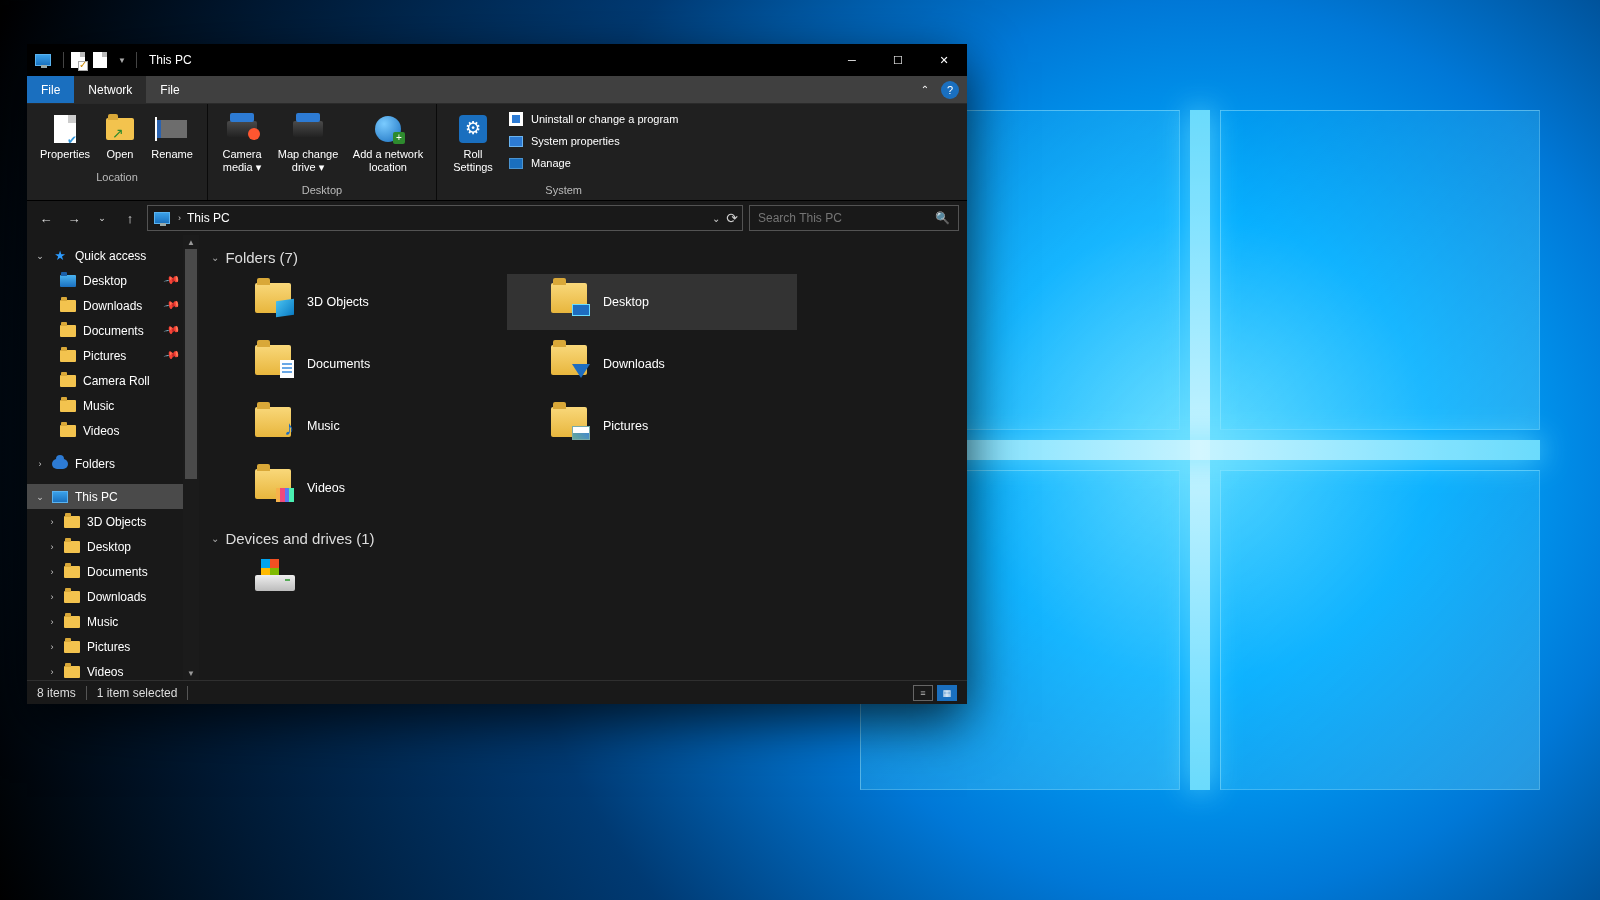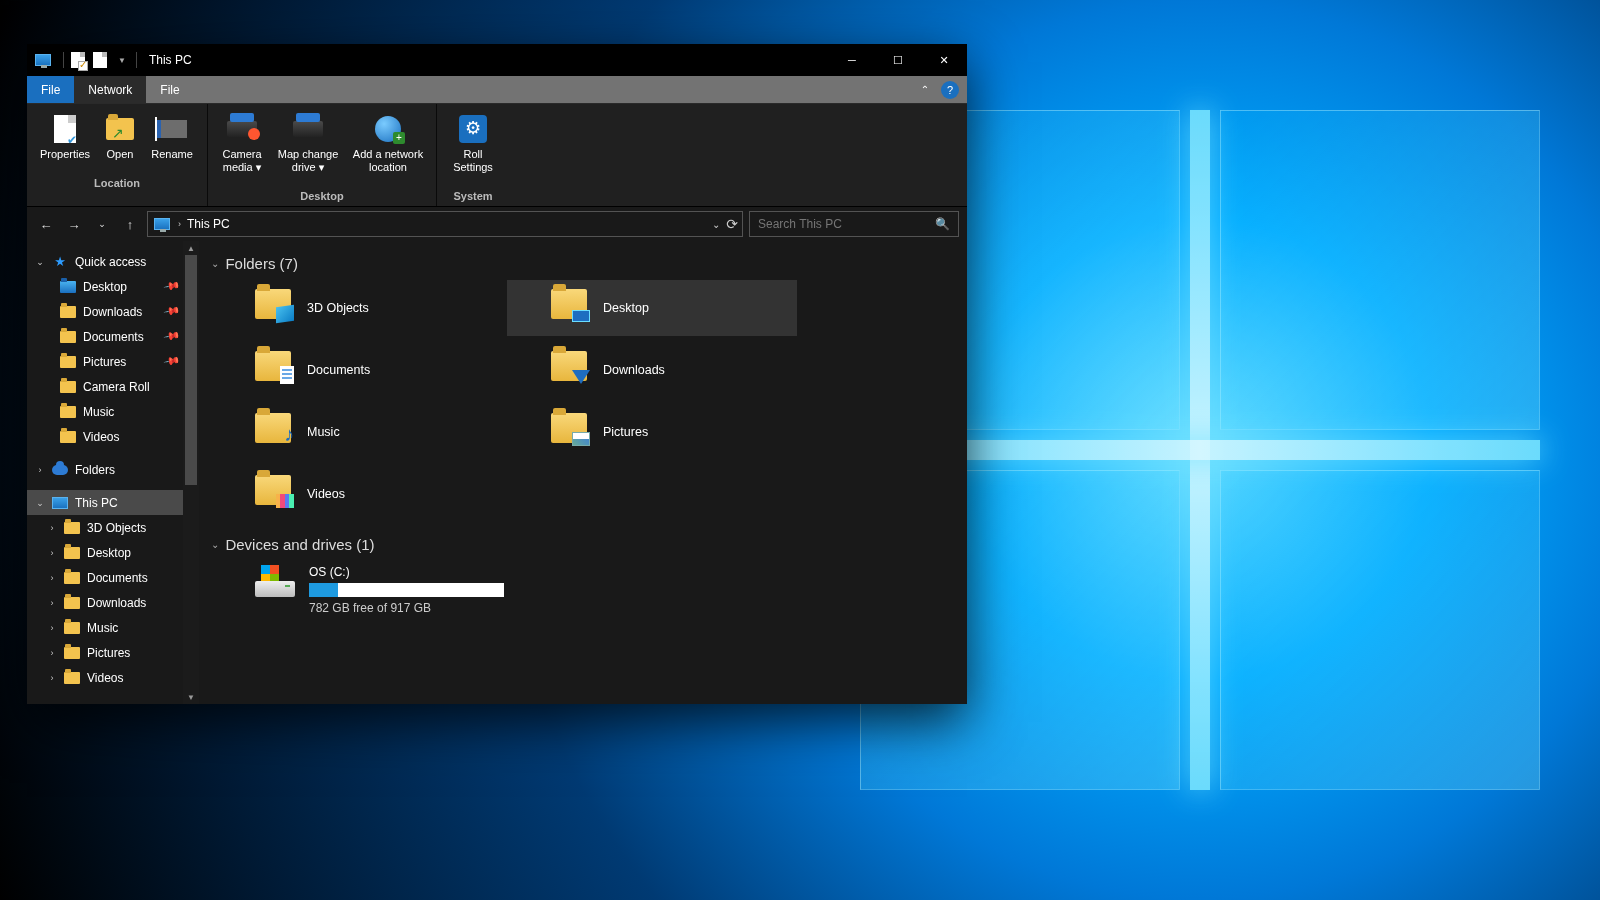--- a/index.html
+++ b/index.html
@@ -25,32 +25,32 @@
 .docicon::before{content:"";position:absolute;top:0;right:0;width:5px;height:5px;background:#bbb;}
 .check { width:10px; height:10px; border:1px solid #aaa; background:#fff; position:relative; }
 .check::after{content:"✓";position:absolute;top:-3px;left:0;font-size:10px;color:#c80;}
 .qat-sep { width:1px; height:16px; background:#444; margin:0 6px; }
 .qat-caret { font-size:8px; color:#aaa; margin:0 4px; }
 .titlebar .title { margin-left:6px; font-size:12px; color:#fff; }
 .win-btns { margin-left:auto; display:flex; height:32px; }
 .win-btn { width:46px; display:flex; align-items:center; justify-content:center; color:#fff; font-size:11px; }
 
 
-.tabs { height:28px; background:#737373; display:flex; align-items:stretch; border-bottom:1px solid #2a2a2a; }
+.tabs { height:28px; background:#404040; display:flex; align-items:stretch; border-bottom:1px solid #2a2a2a; }
 .tab { padding:0 14px; display:flex; align-items:center; font-size:12px; color:#fff; }
 .tab.file { background:#1a6fbf; }
 .tab.active { background:#2b2b2b; }
 .tabs .spacer { flex:1; }
 .ribbon-collapse { width:24px; display:flex; align-items:center; justify-content:center; color:#fff; font-size:10px; }
 .help { width:18px; height:18px; border-radius:50%; background:#1a6fbf; color:#fff; display:flex; align-items:center; justify-content:center; font-size:11px; margin:5px 8px 0 4px; }
 
 .ribbon { background:#202020; display:flex; border-bottom:1px solid #000; }
 .ribbon-group { border-right:1px solid #0a0a0a; padding:4px 8px 2px; display:flex; flex-direction:column; }
 .rg-items { display:flex; gap:2px; }
-.rg-label { text-align:center; color:#bbb; font-size:11px; margin-top:16px; padding-bottom:2px;font-weight:bold; }
+.rg-label { text-align:center; color:#bbb; font-size:11px; margin-top:10px; padding-bottom:2px; }
 .rbtn { display:flex; flex-direction:column; align-items:center; justify-content:flex-start; width:60px; padding:4px 2px 0; text-align:center; font-size:11px; color:#fff; line-height:1.2; }
 .rbtn .ricon { width:34px; height:34px; margin-bottom:2px; display:flex; align-items:center; justify-content:center; }
 .rbtn.sm { width:auto; flex-direction:row; padding:2px 4px; height:22px; }
 .rbtn.sm .ricon{width:18px;height:18px;margin:0 6px 0 0;}
 .stack { display:flex; flex-direction:column; justify-content:center; }
 
 
 .i-page { width:22px; height:28px; background:#fff; position:relative; }
 .i-page::before{content:"";position:absolute;top:0;right:0;width:8px;height:8px;background:#ccc;}
 .i-page .tick{position:absolute;bottom:-2px;right:-2px;width:12px;height:12px;color:#3498db;font-size:12px;}
@@ -245,20 +245,40 @@
     </div>
 
     <div class="ribbon-group" style="border-right:none">
       <div class="rg-items">
         <div class="rbtn" style="width:56px">
           <div class="ricon">
               <div class="i-gear">⚙</div>
             </div>
           <span>Roll Settings</span>
         </div>
+        <div class="stack">
+          <div class="rbtn sm">
+            <div class="ricon">
+                <div class="i-sm-prog"></div>
+              </div>
+            <span>Uninstall or change a program</span>
+          </div>
+          <div class="rbtn sm">
+            <div class="ricon">
+                <div class="i-sm-mon"></div>
+              </div>
+            <span>System properties</span>
+          </div>
+          <div class="rbtn sm">
+            <div class="ricon">
+                <div class="i-sm-mon2"></div>
+              </div>
+            <span>Manage</span>
+          </div>
+        </div>
       </div>
       <div class="rg-label">System</div>
     </div>
   </div>
 
   <div class="addr">
     <div class="navarrow">←</div>
     <div class="navarrow">→</div>
     <div class="navarrow" style="font-size:9px">⌄</div>
     <div class="navarrow">↑</div>
@@ -489,24 +509,27 @@
 
       <div class="section-hdr" style="margin-top:14px">
         <span class="chev">⌄</span>
         <span>Devices and drives (1)</span>
       </div>
       <div class="drive">
         <div class="dicon">
             <div class="dwin"></div>
             <div class="dbox"></div>
           </div>
-        <div class="dinfo">
-          <span>OS (C:)</span>
-          <div class="cap">
-              <div class="used" style="width:15%"></div>
-            </div>
-          <span class="free">782 GB free of 917 GB</span>
-        </div>
-      </div>
-    </div>
-  </div>
-
+      </div>
+    </div>
+  </div>
+
+  <div class="status">
+    <span>8 items</span>
+    <span class="sep"></span>
+    <span>1 item selected</span>
+    <span class="sep"></span>
+    <div class="views">
+      <div class="vbtn">≡</div>
+      <div class="vbtn active">▦</div>
+    </div>
+  </div>
 </div>
 
 </body></html>

